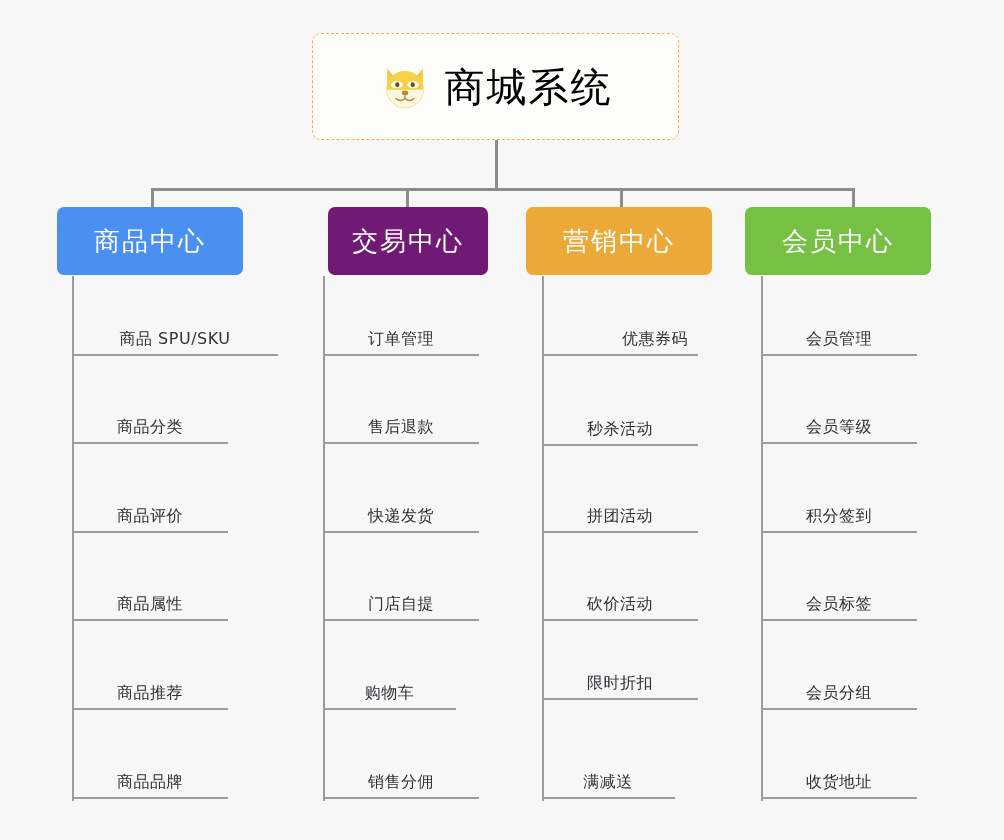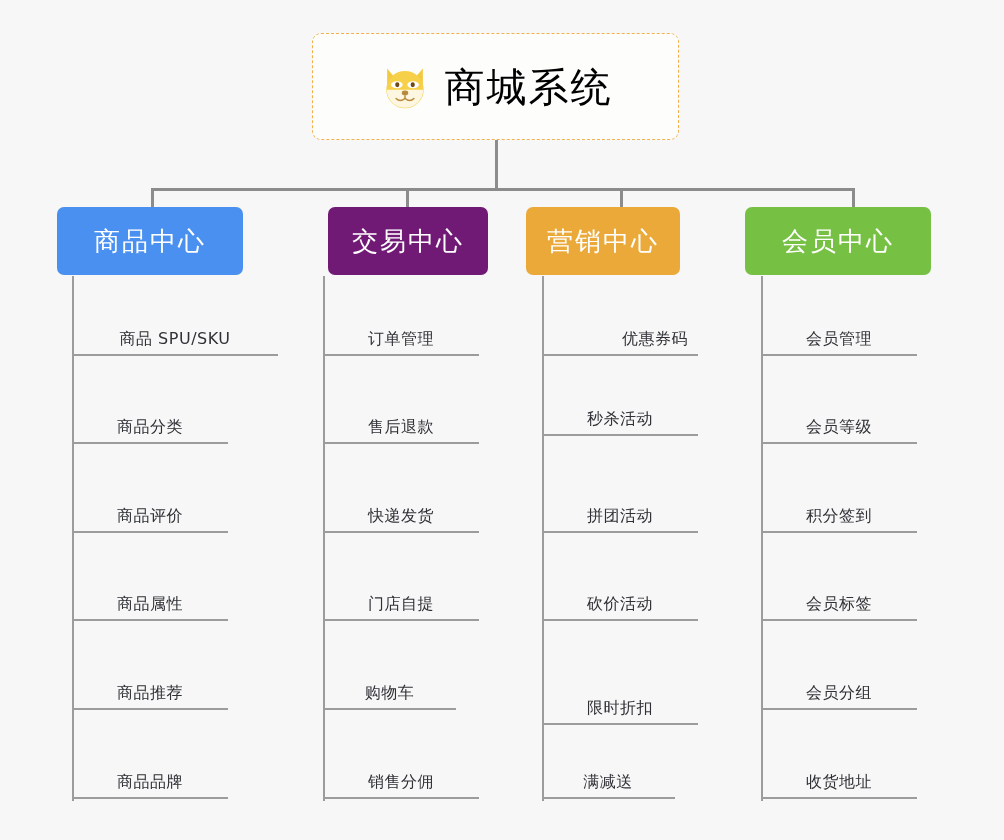--- a/index.html
+++ b/index.html
@@ -132,21 +132,21 @@
   <div class="line v" style="left: 406px; top: 188px; width: 3px; height: 20px; background: rgb(140, 140, 140);"></div>
   <div class="line v" style="left: 620px; top: 188px; width: 3px; height: 20px; background: rgb(140, 140, 140);"></div>
   <div class="line v" style="left: 852px; top: 188px; width: 3px; height: 20px; background: rgb(140, 140, 140);"></div>
 
   <div class="cat-box" style="left: 57px; top: 207px; width: 186px; background: rgb(74, 144, 240);">
     <span>商品中心</span>
   </div>
   <div class="cat-box" style="left: 308px; top: 207px; width: 160px; background: #701a75; margin-left: 20px;">
     <span>交易中心</span>
   </div>
-  <div class="cat-box" style="left: 526px; top: 207px; width: 154px; background: rgb(234, 169, 57);">
+  <div class="cat-box" style="left: 526px; top: 207px; width: 186px; background: rgb(234, 169, 57);">
     <span>营销中心</span>
   </div>
   <div class="cat-box" style="left: 745px; top: 207px; width: 186px; background: rgb(118, 192, 67);">
     <span>会员中心</span>
   </div>
 
   <div class="spine" style="left:72px; top:276px; height:525px;"></div>
   <div class="spine" style="left:323px; top:276px; height:525px;"></div>
   <div class="spine" style="left:542px; top:276px; height:525px;"></div>
   <div class="spine" style="left:761px; top:276px; height:525px;"></div>
@@ -185,30 +185,30 @@
   <div class="leaf" style="left:323px; top:666px; min-width:133px;">
     <span>购物车</span>
     </div>
   <div class="leaf" style="left:323px; top:755px; min-width:156px;">
     <span>销售分佣</span>
     </div>
 
   <div class="leaf" style="left:542px; top:312px; min-width:156px;justify-content:flex-end;">
     <span>优惠券码</span>
     </div>
-  <div class="leaf" style="left:542px; top:392px; min-width:156px;">
+  <div class="leaf" style="left:542px; top:402px; min-width:156px;">
     <span>秒杀活动</span>
     </div>
   <div class="leaf" style="left:542px; top:489px; min-width:156px;">
     <span>拼团活动</span>
     </div>
   <div class="leaf" style="left:542px; top:577px; min-width:156px;">
     <span>砍价活动</span>
     </div>
-  <div class="leaf" style="left:542px; top:681px; min-width:156px;">
+  <div class="leaf" style="left:542px; top:656px; min-width:156px;">
     <span>限时折扣</span>
     </div>
   <div class="leaf" style="left:542px; top:755px; min-width:133px;padding-left:9px;">
     <span>满减送</span>
     </div>
 
   <div class="leaf" style="left:761px; top:312px; min-width:156px;align-items:flex-end;">
     <span>会员管理</span>
     </div>
   <div class="leaf" style="left:761px; top:400px; min-width:156px;">

